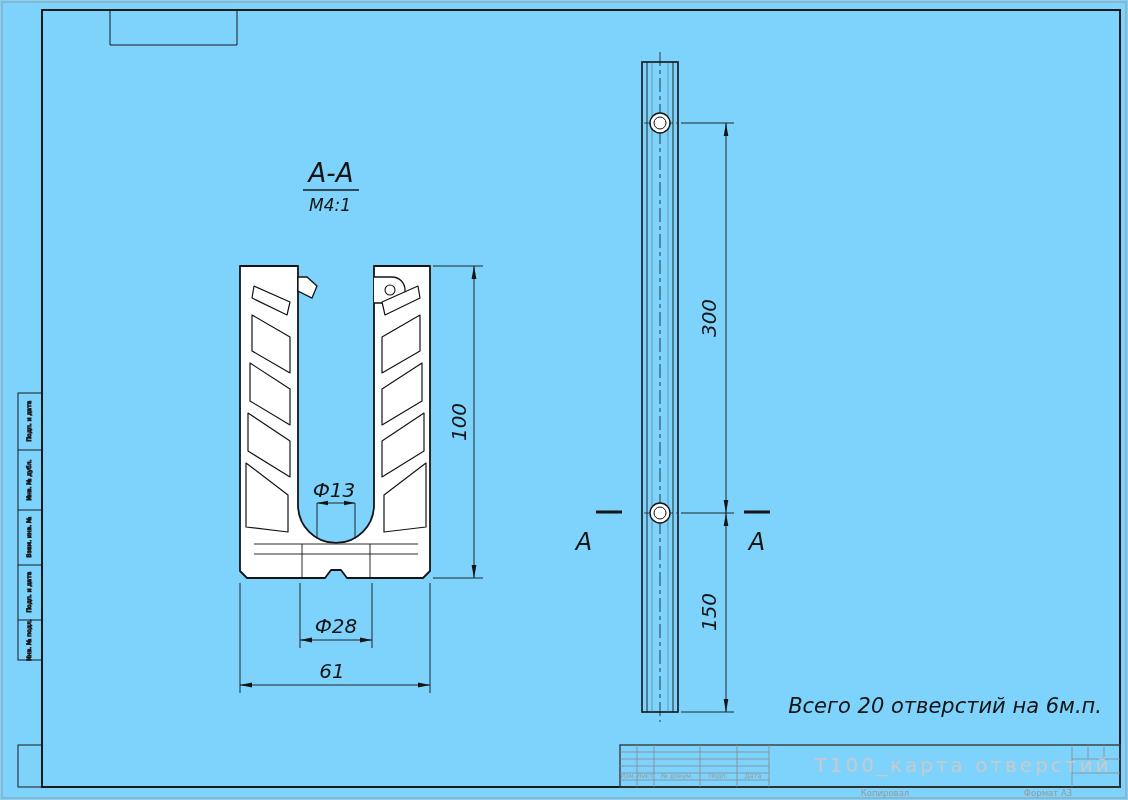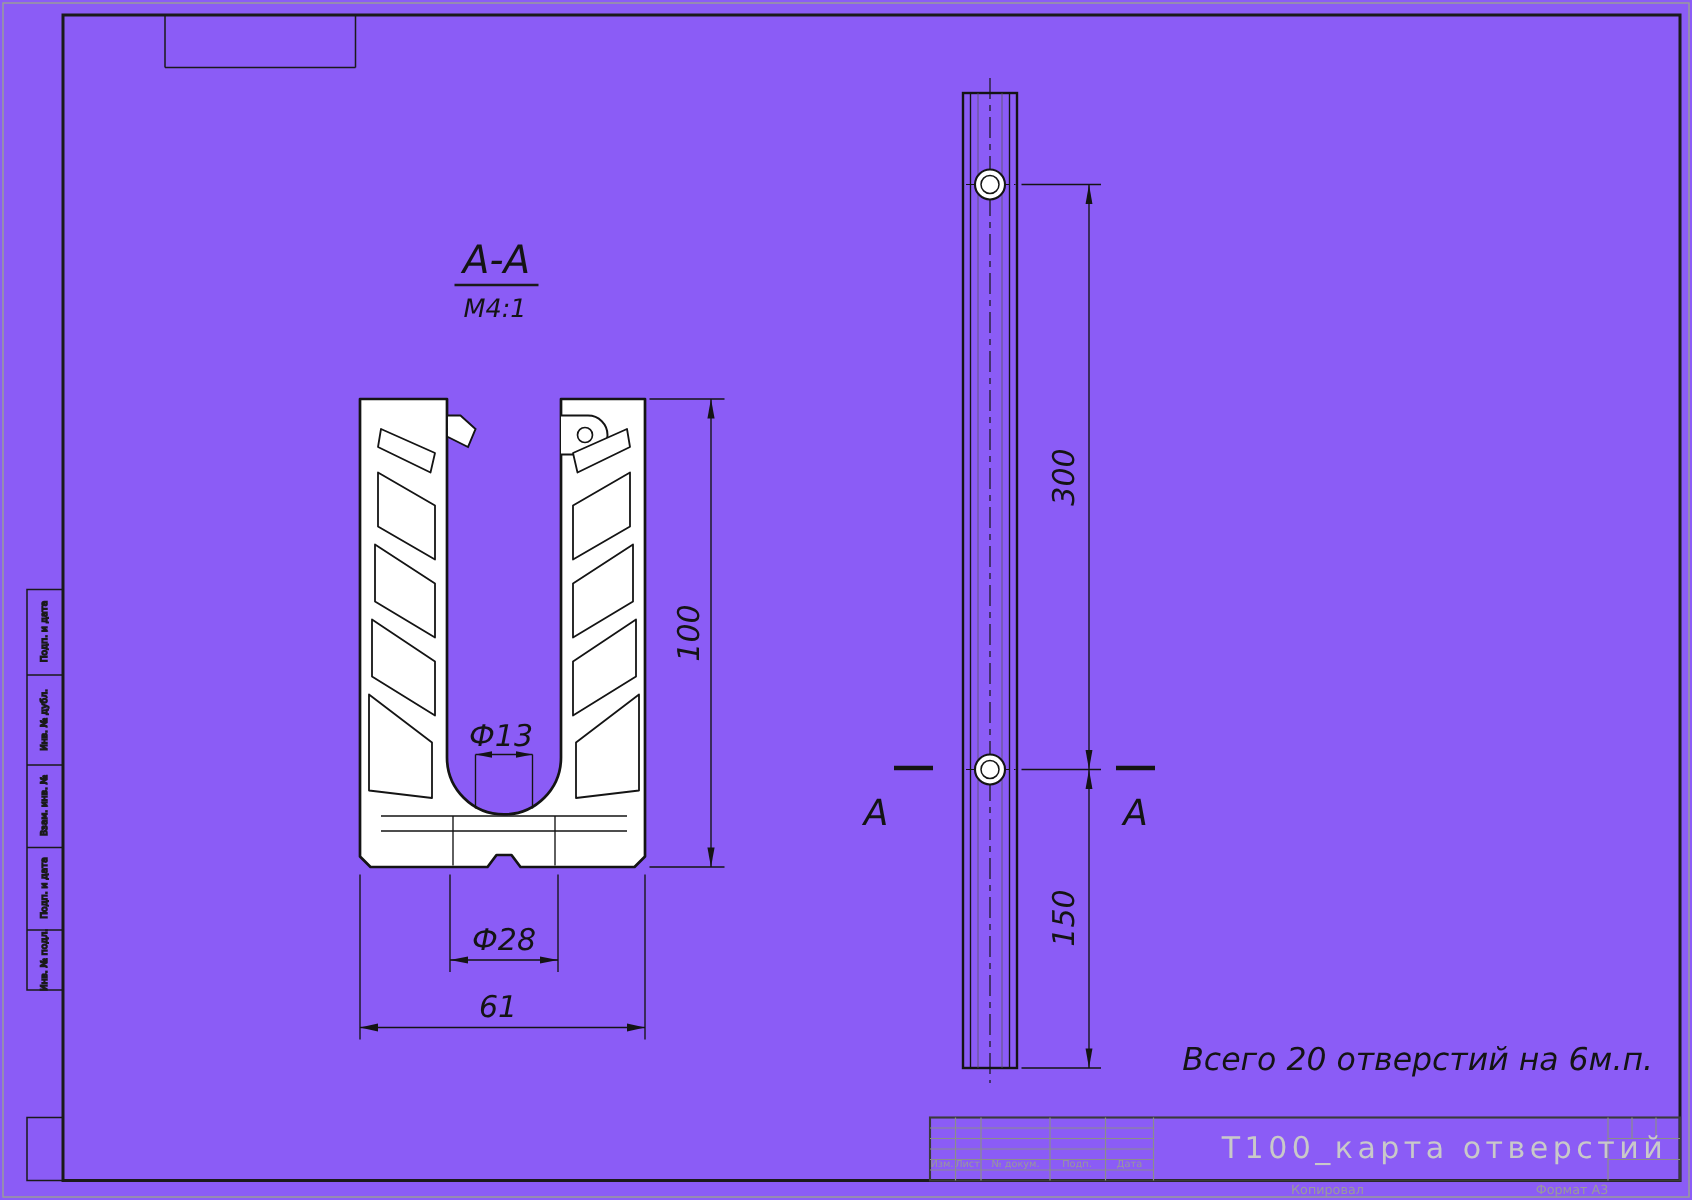--- a/index.html
+++ b/index.html
@@ -1,16 +1,16 @@
 <!DOCTYPE html>
 <html><head>
 <meta charset="utf-8">
 <style>
   html,body{margin:0;padding:0;background:#e8e8e8;}
-  .sheet{position:relative;width:1128px;height:800px;background:#8b5cf6;overflow:hidden;
+  .sheet{position:relative;width:1128px;height:800px;background:#7dd3fc;overflow:hidden;
          font-family:"DejaVu Sans",sans-serif;}
   svg{position:absolute;left:0;top:0;}
   text{fill:#141414;}
   .t-big   {font:italic 26px "DejaVu Sans",sans-serif;}
   .t-med   {font:italic 17px "DejaVu Sans",sans-serif;}
   .t-dim   {font:italic 20px "DejaVu Sans",sans-serif;}
   .t-cut   {font:italic 24px "DejaVu Sans",sans-serif;}
   .t-note  {font:italic 21px "DejaVu Sans",sans-serif;}
   .t-tb-s  {font:6.5px "DejaVu Sans",sans-serif;fill:#999;}
   .t-tb-b  {font:20px "DejaVu Sans",sans-serif;fill:#c9c9c9;letter-spacing:3px;}

